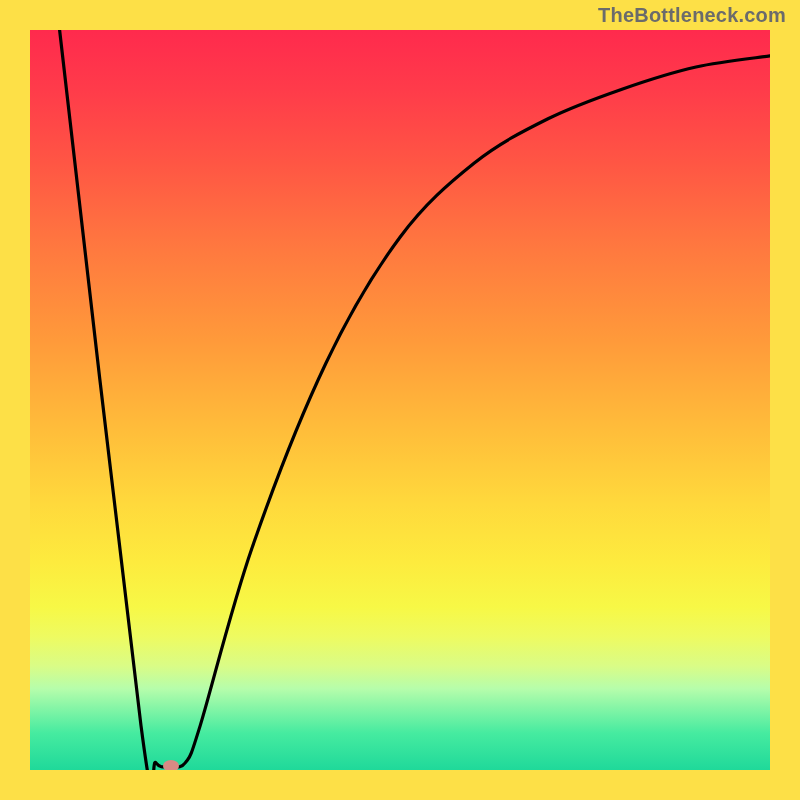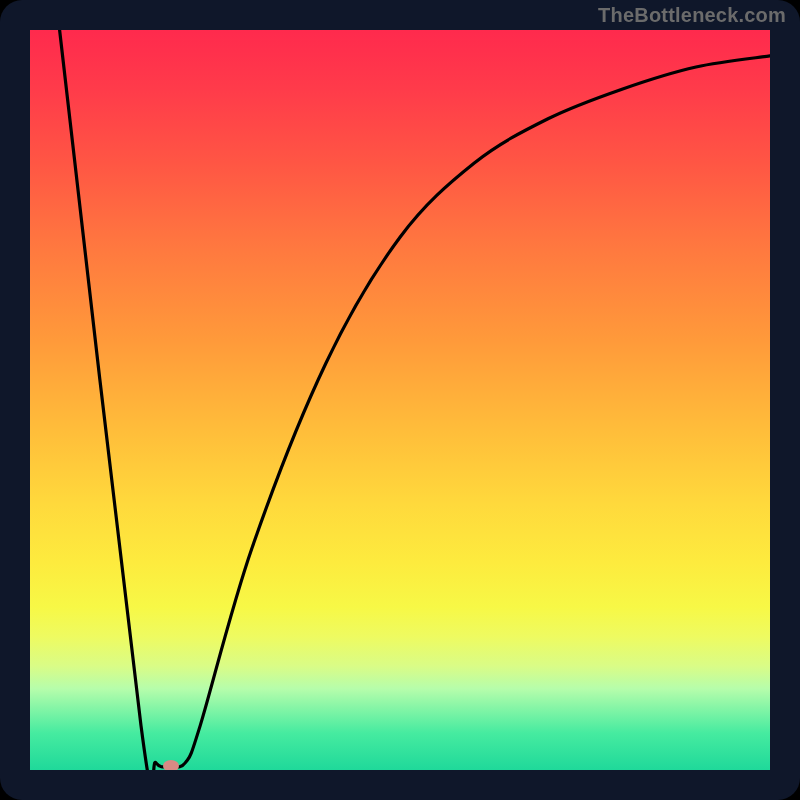--- a/index.html
+++ b/index.html
@@ -8,22 +8,21 @@
     width: 800px;
     height: 800px;
     background: #000;
     overflow: hidden;
     font-family: Arial, Helvetica, sans-serif;
   }
   .frame {
     position: relative;
     width: 800px;
     height: 800px;
-    background: #0f172a;
-    border-radius: 22px;
+    background: #fde047;
   }
   .watermark {
     position: absolute;
     top: 4px;
     right: 14px;
     color: #6b6b6b;
     font-size: 20px;
     font-weight: 600;
     letter-spacing: 0.2px;
     z-index: 20;

